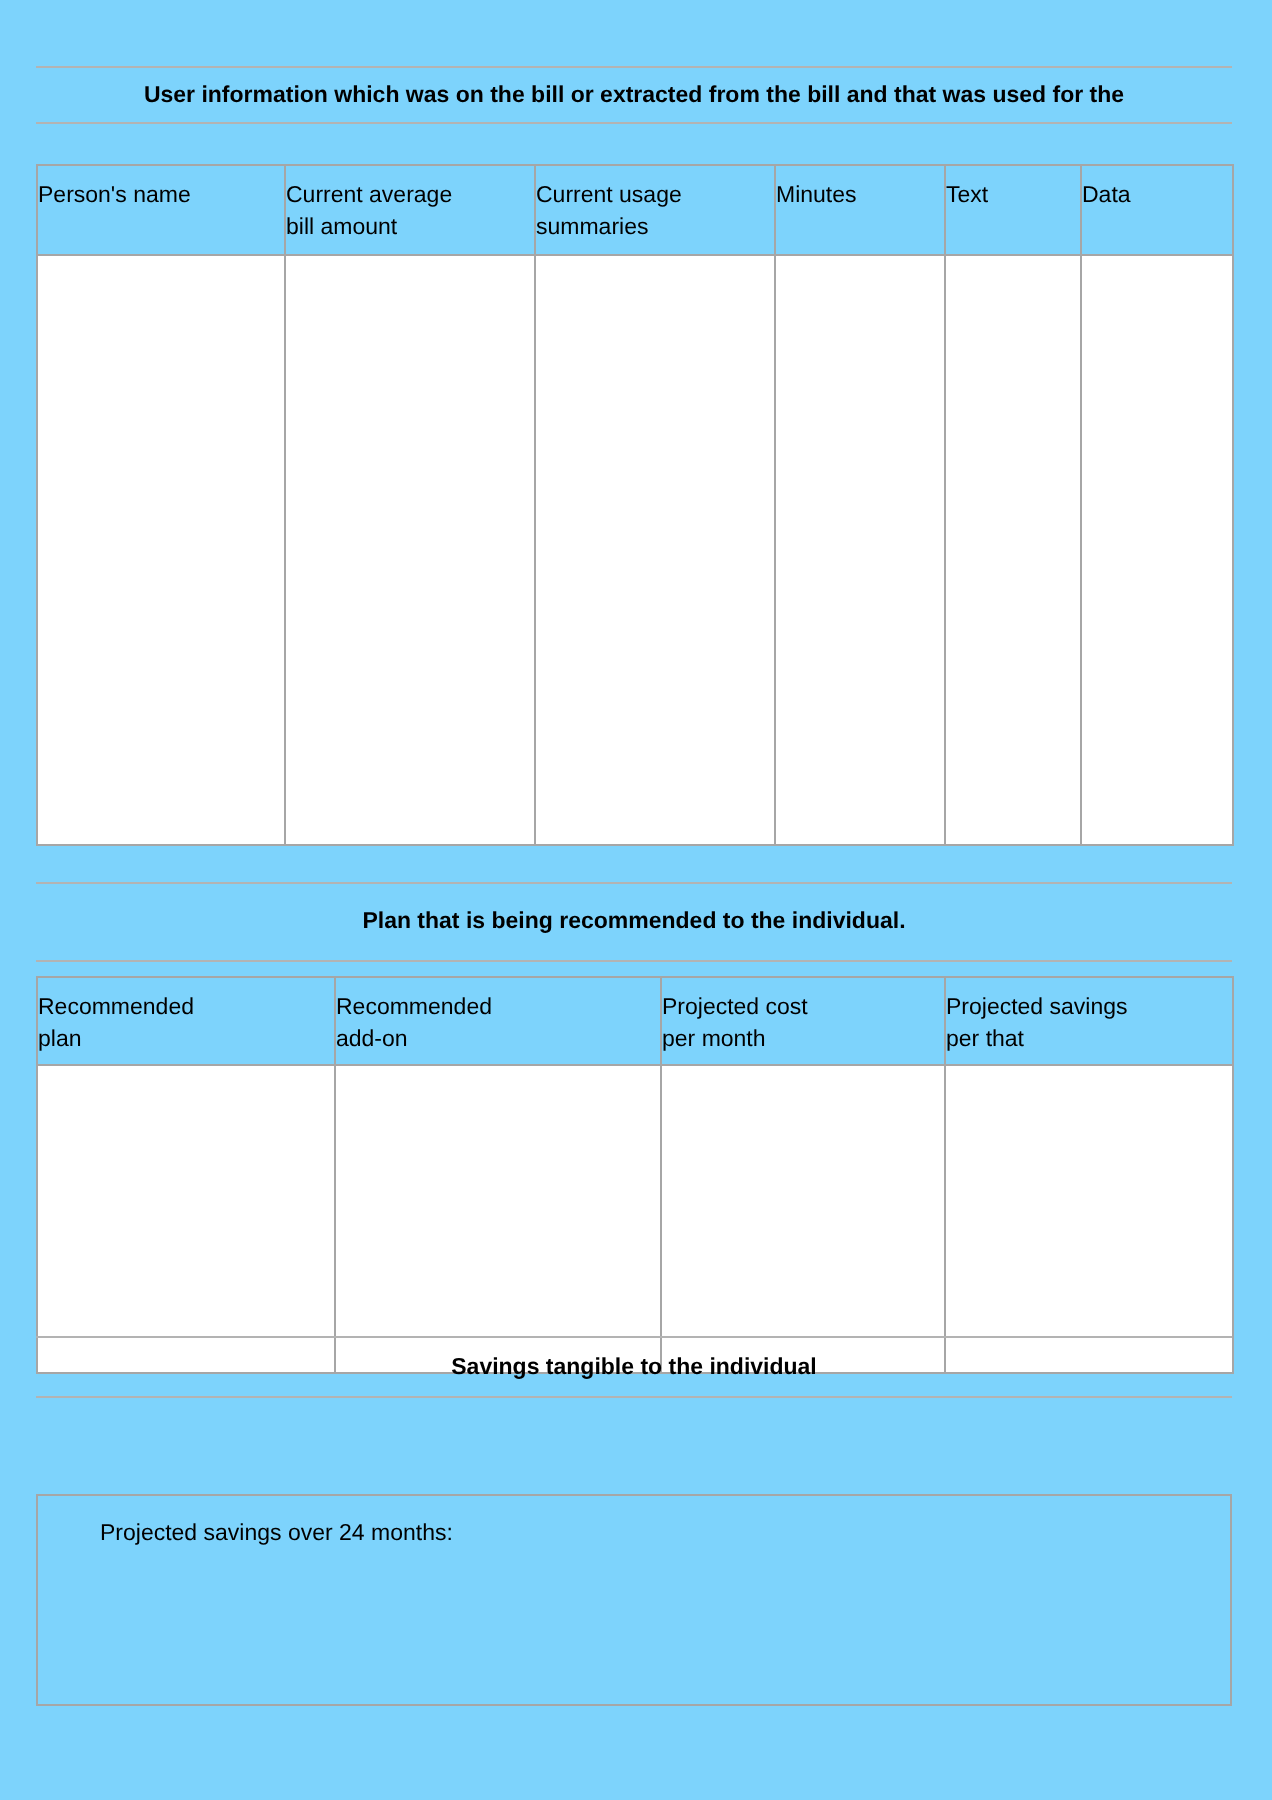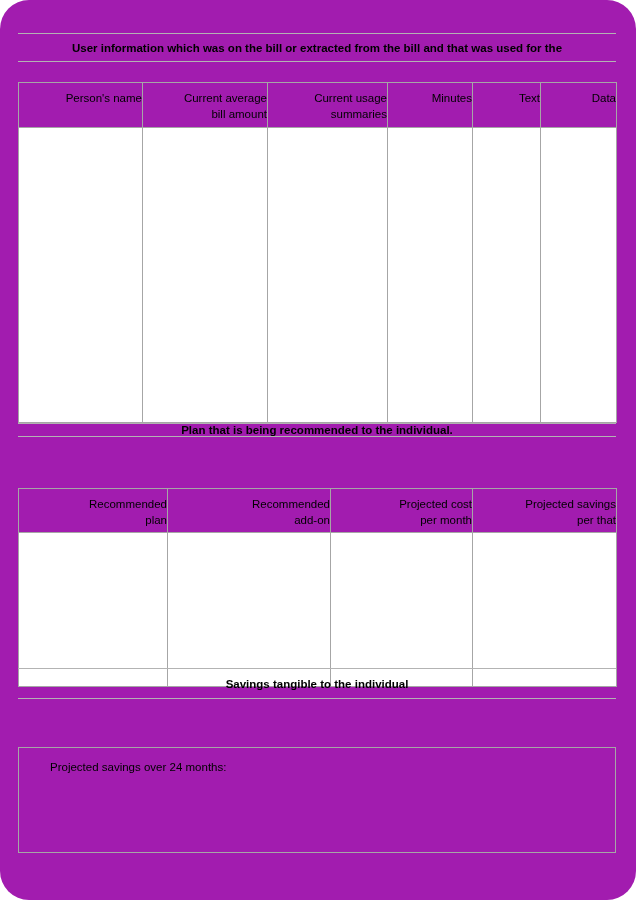--- a/index.html
+++ b/index.html
@@ -11,61 +11,60 @@
     width: 636px;
     height: 900px;
     position: relative;
     font-family: "Liberation Sans", sans-serif;
     color: #000000;
     overflow: hidden;
   }
   .page {
     position: absolute;
     inset: 0;
-    background: #a21caf;
-    border-radius: 29px;
+    background: #7dd3fc;
   }
 
   
   .section-title {
     position: absolute;
     left: 18px;
     width: 598px;
     box-sizing: border-box;
     border-top: 1px solid #b3b3b3;
     border-bottom: 1px solid #b3b3b3;
     display: flex;
     align-items: center;
     justify-content: center;
     font-size: 11.5px;
     font-weight: bold;
     text-align: center;
     line-height: 14px;
   }
   .sec-user    { top: 33px;  height: 29px; }
-  .sec-plan    { top: 423px; height: 14px; }
+  .sec-plan    { top: 441px; height: 40px; }
   .sec-savings { top: 668px; height: 31px; }
 
   
   table.doc-table {
     position: absolute;
     left: 18px;
     width: 598px;
     border-collapse: collapse;
     table-layout: fixed;
   }
   .doc-table th, .doc-table td {
     border: 1px solid #a6a6a6;
     padding: 0;
   }
   .doc-table th {
     font-weight: normal;
     font-size: 11.5px;
     line-height: 16px;
-    text-align: right;
+    text-align: left;
     vertical-align: top;
     padding-top: 7px;
     white-space: pre-line;
   }
   .doc-table td {
     background: #ffffff;
   }
   #user-table { top: 82px; }
   #user-table thead tr { height: 45px; }
   #user-table tbody tr { height: 295px; }

